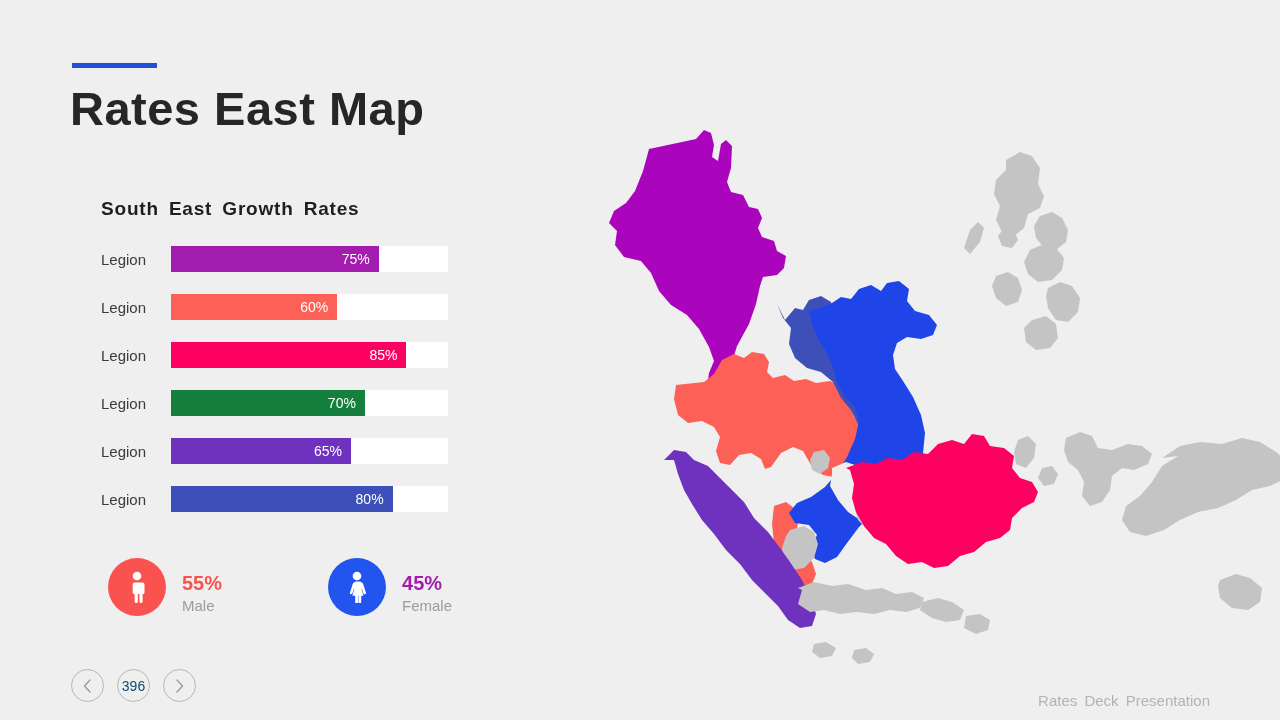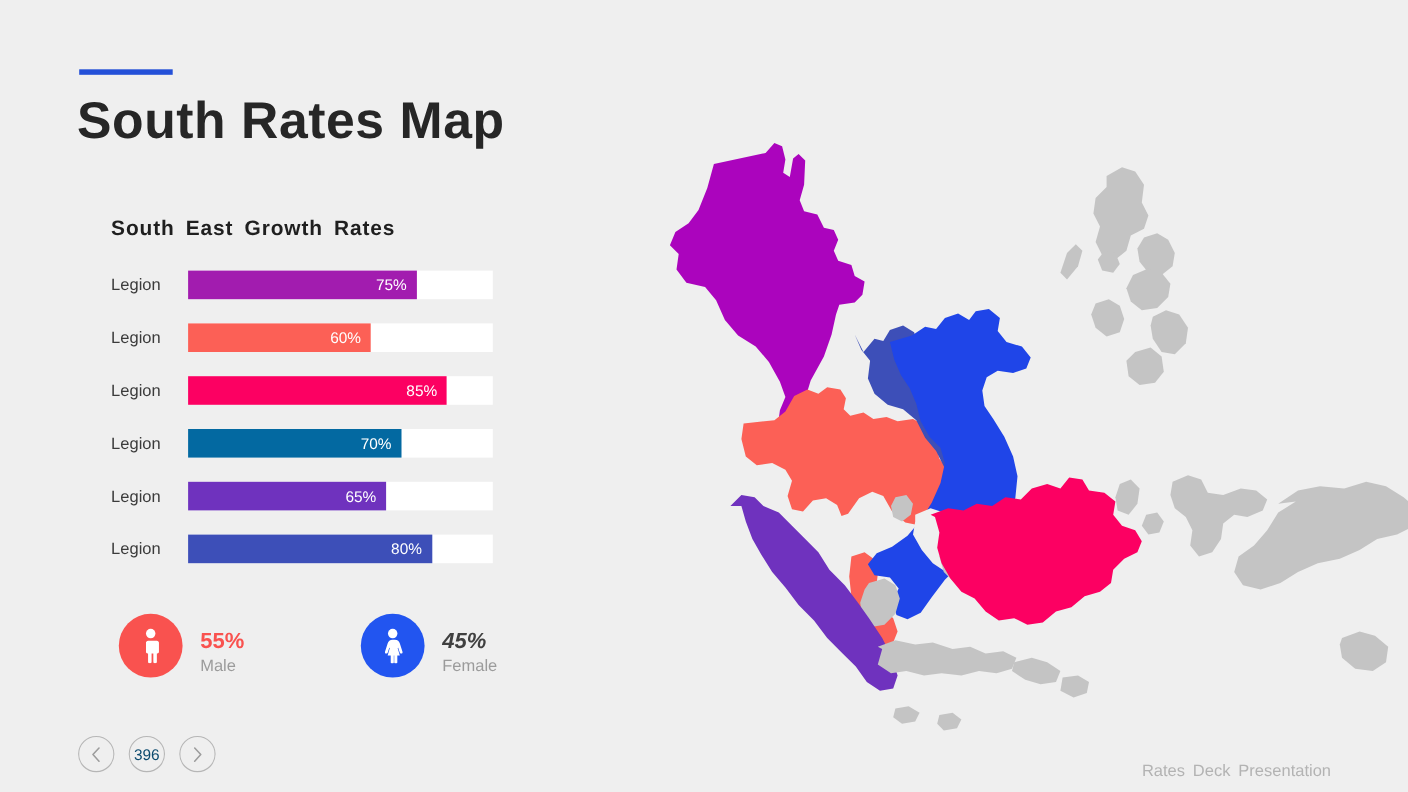--- a/index.html
+++ b/index.html
@@ -171,21 +171,21 @@
   .map-wrap svg {
     width: 100%;
     height: 100%;
     display: block;
   }
 </style>
 </head>
 <body style="background: rgb(239, 239, 239);">
 
 <div class="accent-bar" style="background: rgb(36, 80, 216);"></div>
-<h1 class="page-title">South Rates Map</h1>
+<h1 class="page-title">Rates East Map</h1>
 
 <div class="chart-panel">
   <div class="chart-heading">South East  Growth Rates</div>
 
   <div class="bar-row">
     <div class="bar-label">Legion</div>
     <div class="bar-track">
       <div class="bar-fill" style="width: 75%; background: #a21caf;">
         <span class="bar-value">75%</span>
       </div>
@@ -206,21 +206,21 @@
     <div class="bar-track">
       <div class="bar-fill" style="width: 85%; background: rgb(252, 0, 98); text-align: center;">
         <span class="bar-value">85%</span>
       </div>
     </div>
   </div>
 
   <div class="bar-row">
     <div class="bar-label">Legion</div>
     <div class="bar-track">
-      <div class="bar-fill" style="width: 70%; background: #0369a1;">
+      <div class="bar-fill" style="width: 70%; background: #15803d;">
         <span class="bar-value">70%</span>
       </div>
     </div>
   </div>
 
   <div class="bar-row">
     <div class="bar-label">Legion</div>
     <div class="bar-track">
       <div class="bar-fill" style="width: 65%; background: rgb(111, 50, 190);">
         <span class="bar-value">65%</span>
@@ -253,21 +253,21 @@
   </div>
 
   <div class="gender-item">
     <div class="gender-circle" style="background: rgb(34, 85, 240);">
       <svg width="24" height="32" viewBox="0 0 24 32">
         <circle cx="12" cy="5" r="4.3" fill="#fff"></circle>
         <path d="M12 10.6c-2.6 0-4 1.3-4.6 3.3L5 21.4c-.3 1 .3 1.8 1.2 1.8.6 0 1.1-.4 1.3-1l1.4-4.3.5.2-2 6.7h2.8v6.3c0 .9.6 1.5 1.4 1.5s1.4-.6 1.4-1.5v-6.3h.4v6.3c0 .9.6 1.5 1.4 1.5s1.4-.6 1.4-1.5v-6.3h2.3l-2-6.7.5-.2 1.4 4.3c.2.6.7 1 1.3 1 .9 0 1.5-.8 1.2-1.8l-2.4-7.5c-.6-2-2-3.3-4.6-3.3z" fill="#fff"></path>
       </svg>
     </div>
     <div class="gender-text">
-      <div class="gender-pct" style="color: #404040; font-style: italic;">45%</div>
+      <div class="gender-pct" style="color: #a21caf;">45%</div>
       <div class="gender-cat">Female</div>
     </div>
   </div>
 </div>
 
 <div class="pager">
   <div class="pager-btn">
     <svg width="11" height="14" viewBox="0 0 11 14">
       <path d="M8 1L2.5 7 8 13" fill="none" stroke="#9c9c9c" stroke-width="1.4" stroke-linecap="round" stroke-linejoin="round"></path>
     </svg>

